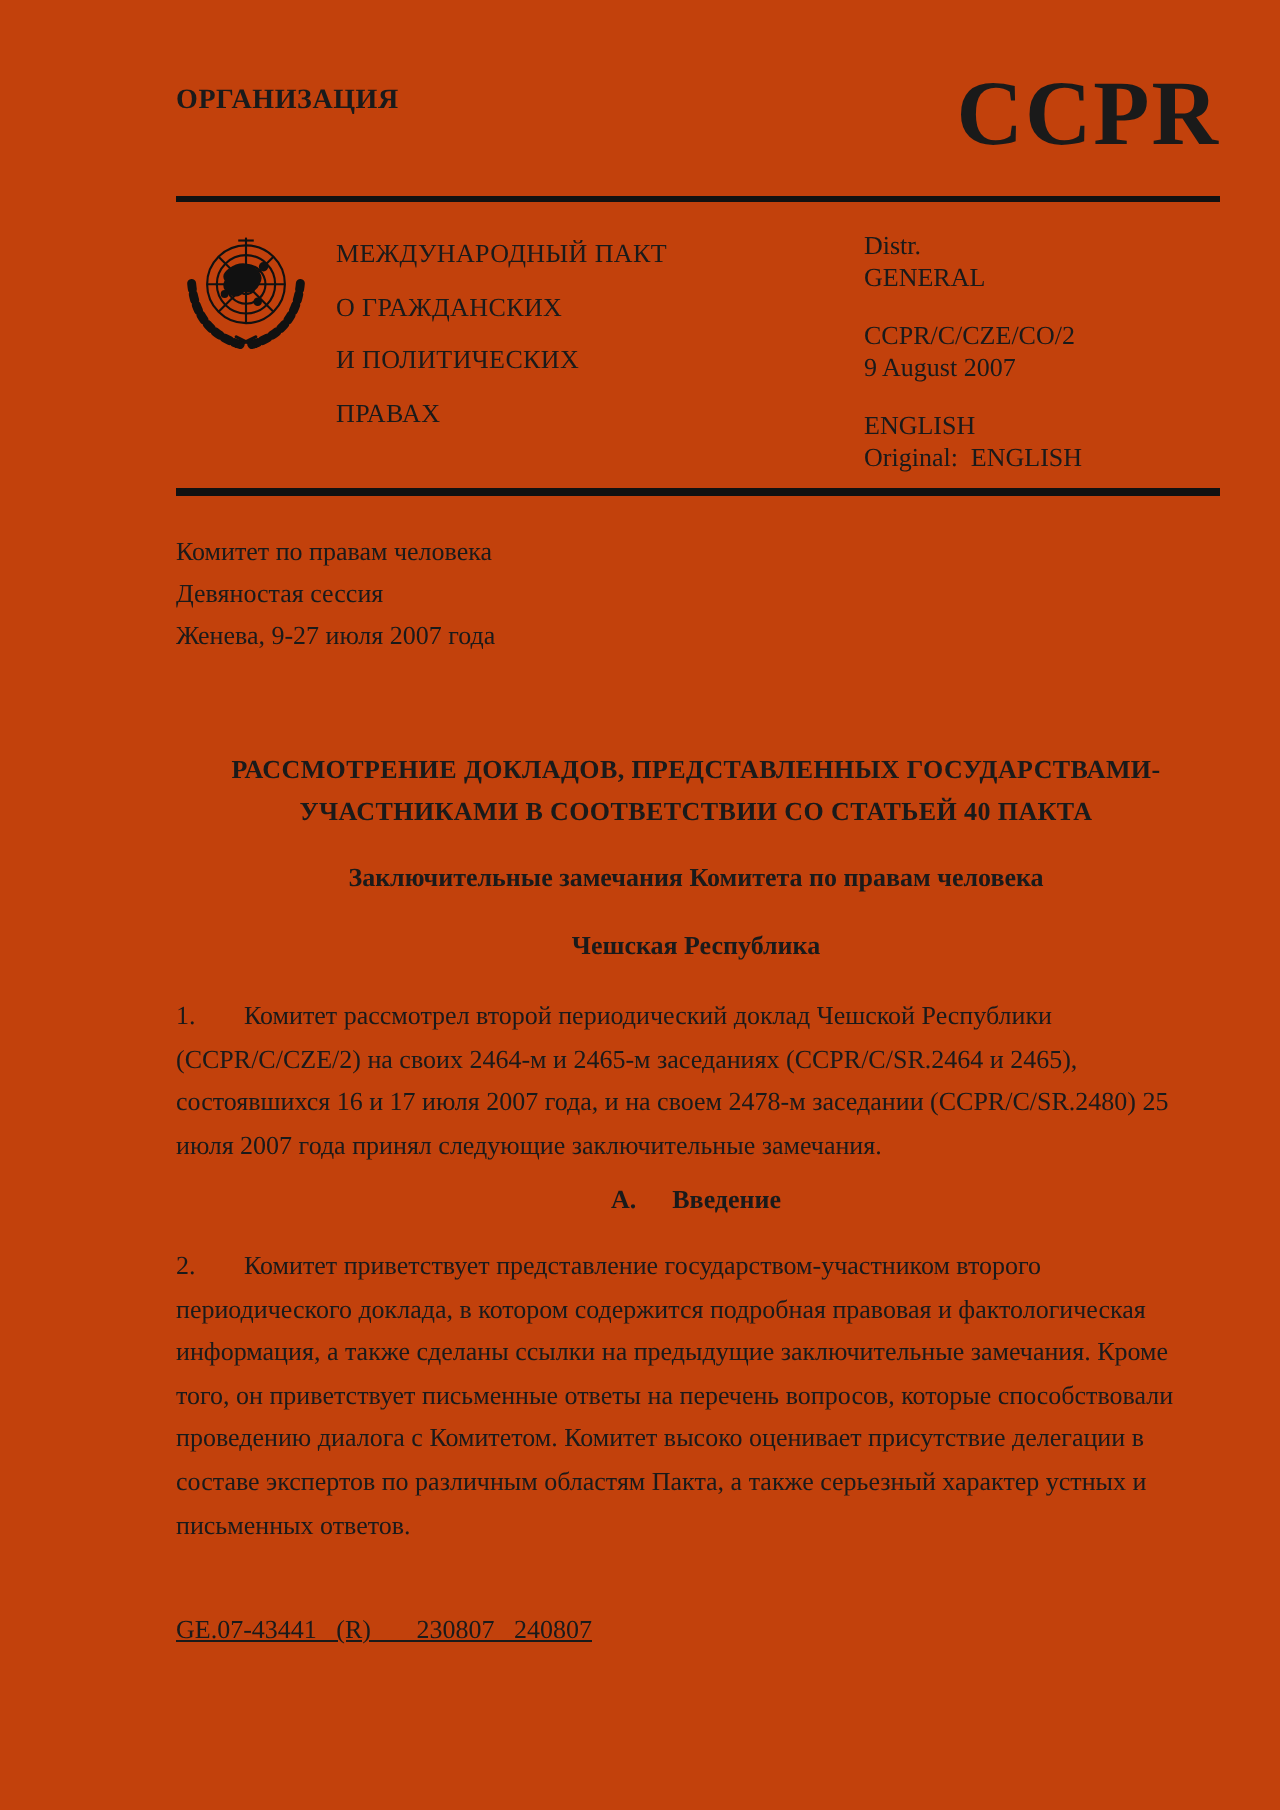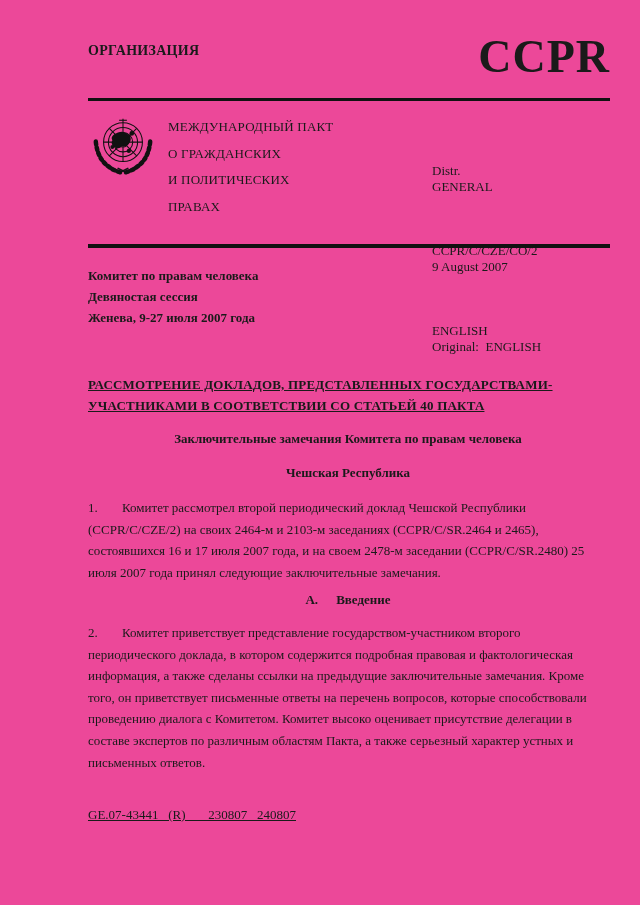--- a/index.html
+++ b/index.html
@@ -1,19 +1,19 @@
 <!DOCTYPE html>
 <html><head>
 <meta charset="utf-8">
 <style>
   html,body{margin:0;padding:0;background:#e8e8e8;}
   .page{
     position:relative;
     width:640px;height:905px;
-    background:#ec4899;
+    background:#c2410c;
     color:#1a1a1a;
     font-family:"Liberation Serif", serif;
     overflow:hidden;
     margin:0 auto;
   }
   .abs{position:absolute;}
 
   
   .org-name{
     left:88px; top:42px;
@@ -29,32 +29,32 @@
   .rule2{ left:88px; right:30px; top:244px; height:4px; background:#111; }
 
   .mid{ left:88px; right:30px; top:110px; display:flex; }
   .emblem{ width:70px; height:74px; flex:0 0 70px; margin-right:10px; }
   .covenant-title{
     flex:1 1 auto;
     font-size:13px; line-height:26.5px; padding-top:4px;
     letter-spacing:0.2px;
   }
   .info-col{ flex:0 0 178px; font-size:13px; line-height:16px; padding-top:5px; }
-  .info-group{ margin-bottom:13px;margin-top:48px; }
+  .info-group{ margin-bottom:13px; }
   .pre{ white-space:pre; }
 
   .session{
     left:88px; top:265px;
-    font-size:13px; font-weight:bold; line-height:21px;
+    font-size:13px; font-weight:normal; line-height:21px;
   }
 
   .doc-title{
     left:88px; width:520px; top:374px;
     font-size:13px; font-weight:bold; line-height:21px;
-    letter-spacing:0.2px;text-decoration:underline;
+    text-align:center; letter-spacing:0.2px;
   }
   .subtitle{
     left:88px; width:520px; top:431px;
     font-size:13px; font-weight:bold; text-align:center;
   }
   .country{
     left:88px; width:520px; top:465px;
     font-size:13px; font-weight:bold; text-align:center;
   }
 
@@ -151,21 +151,21 @@
   </div>
 
   <div class="abs doc-title">
     <div>РАССМОТРЕНИЕ ДОКЛАДОВ, ПРЕДСТАВЛЕННЫХ ГОСУДАРСТВАМИ-</div>
     <div>УЧАСТНИКАМИ В СООТВЕТСТВИИ СО СТАТЬЕЙ 40 ПАКТА</div>
   </div>
   <div class="abs subtitle">Заключительные замечания Комитета по правам человека</div>
   <div class="abs country">Чешская Республика</div>
 
   <div class="abs para para1">
-    <span class="para-num">1.</span><span>Комитет рассмотрел второй периодический доклад Чешской Республики (CCPR/C/CZE/2) на своих 2464-м и 2103-м заседаниях (CCPR/C/SR.2464 и 2465), состоявшихся 16 и 17 июля 2007 года, и на своем 2478-м заседании (CCPR/C/SR.2480) 25 июля 2007 года принял следующие заключительные замечания.</span>
+    <span class="para-num">1.</span><span>Комитет рассмотрел второй периодический доклад Чешской Республики (CCPR/C/CZE/2) на своих 2464-м и 2465-м заседаниях (CCPR/C/SR.2464 и 2465), состоявшихся 16 и 17 июля 2007 года, и на своем 2478-м заседании (CCPR/C/SR.2480) 25 июля 2007 года принял следующие заключительные замечания.</span>
   </div>
 
   <div class="abs section-heading">
     <span class="section-letter">A.</span><span>Введение</span>
   </div>
 
   <div class="abs para para2">
     <span class="para-num">2.</span><span>Комитет приветствует представление государством-участником второго периодического доклада, в котором содержится подробная правовая и фактологическая информация, а также сделаны ссылки на предыдущие заключительные замечания.  Кроме того, он приветствует письменные ответы на перечень вопросов, которые способствовали проведению диалога с Комитетом.  Комитет высоко оценивает присутствие делегации в составе экспертов по различным областям Пакта, а также серьезный характер устных и письменных ответов.</span>
   </div>
 

